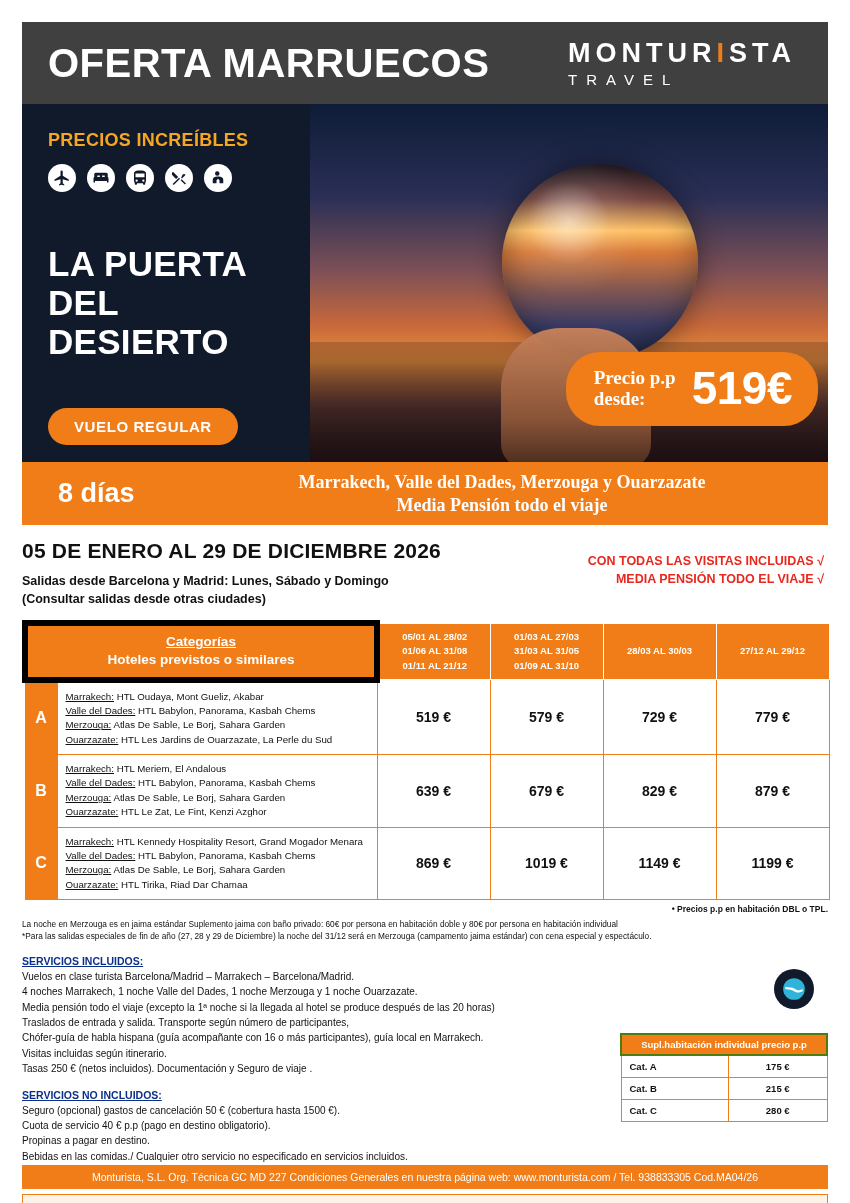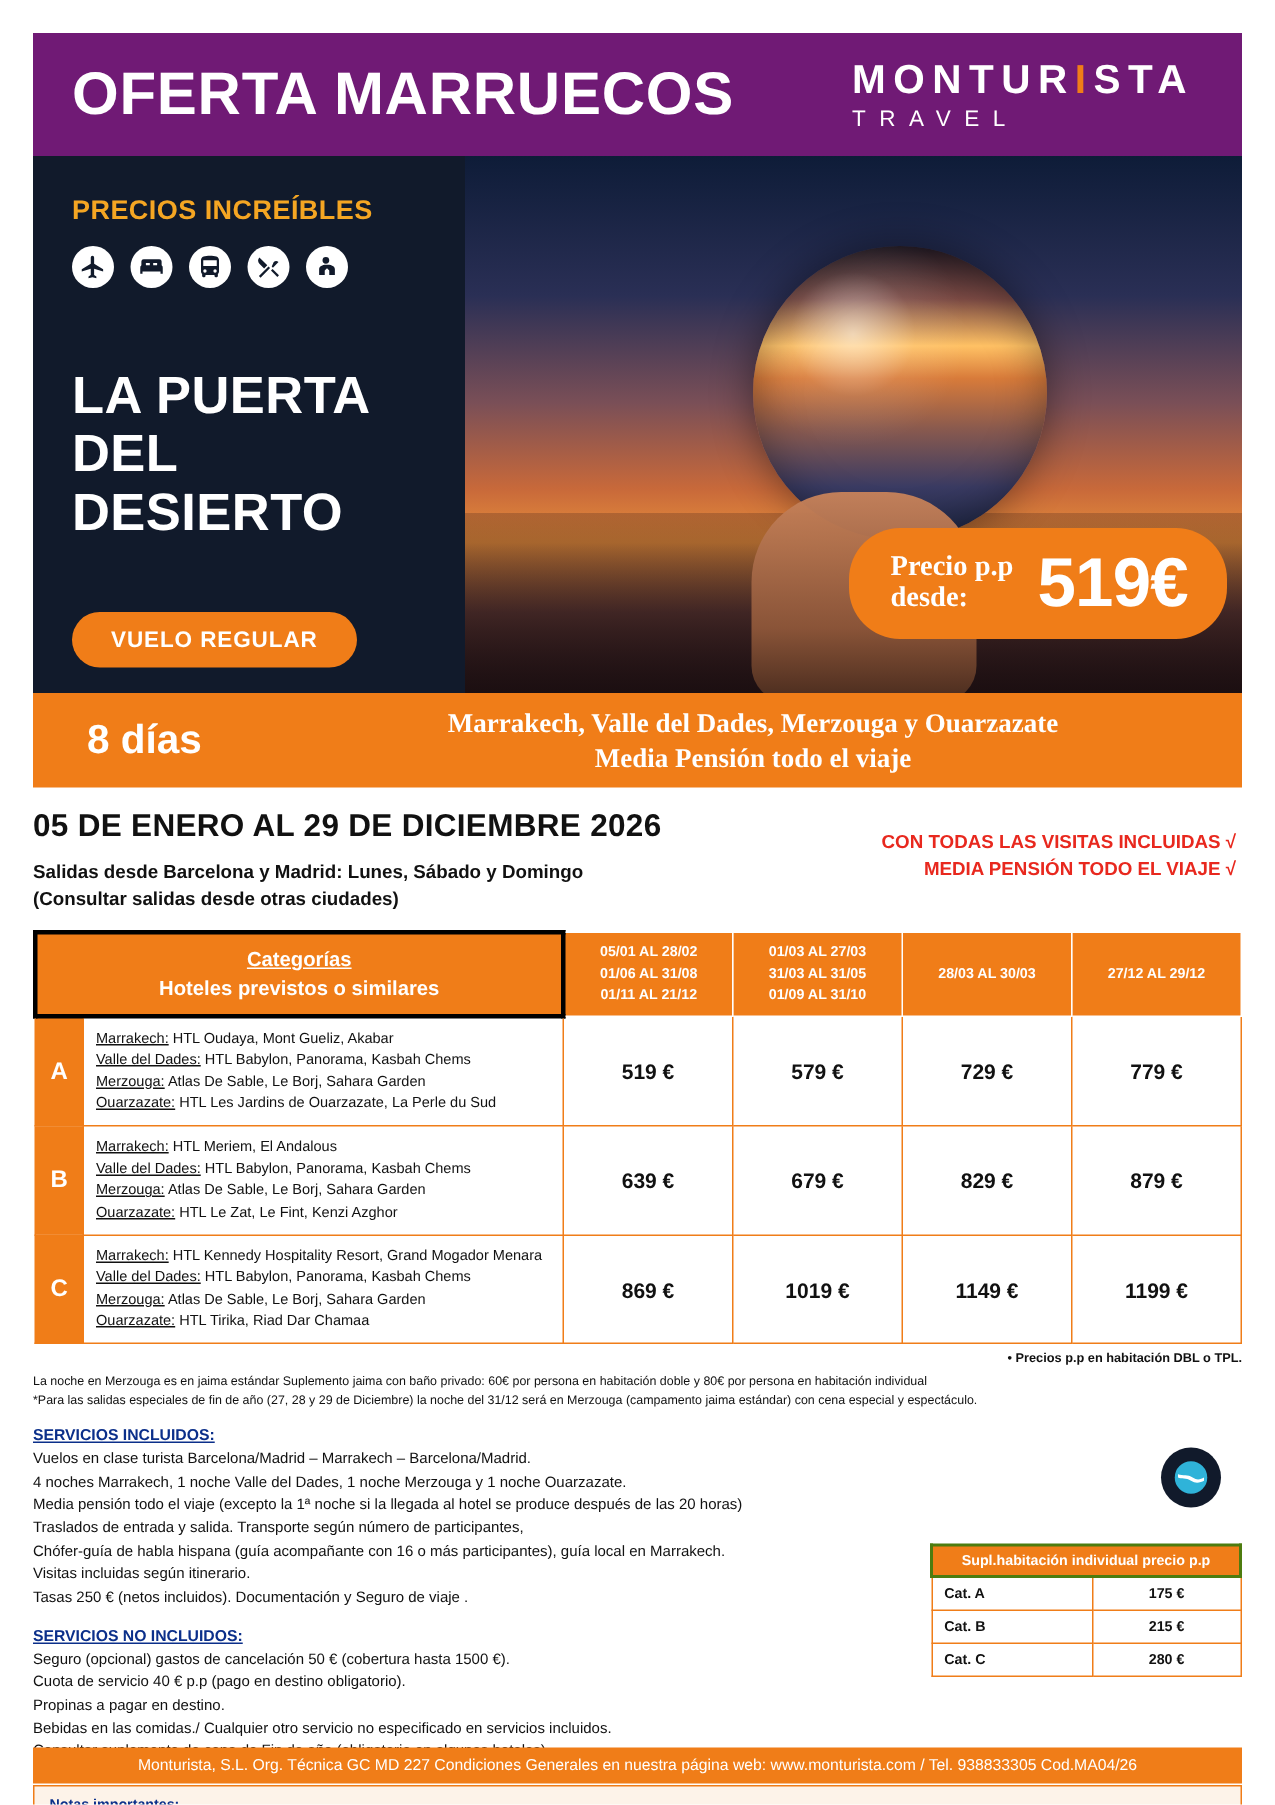--- a/index.html
+++ b/index.html
@@ -10,21 +10,21 @@
     background: #ffffff;
     font-family: "Liberation Sans", sans-serif;
     color: #1a1a1a;
     position: relative;
   }
   .page { width: 850px; height: 1203px; position: relative; padding: 22px 22px 0 22px; }
 
   
   .header {
     height: 82px;
-    background: #701a75;
+    background: #404040;
     display: flex;
     align-items: center;
     justify-content: space-between;
     padding: 0 26px;
   }
   .header-title {
     color: #ffffff;
     font-size: 40px;
     font-weight: bold;
     letter-spacing: 0.5px;
@@ -220,21 +220,21 @@
     margin-top: 12px;
     table-layout: fixed;
   }
   table.prices th.cat-head {
     background: #f07d18;
     color: #ffffff;
     font-size: 13.5px;
     font-weight: bold;
     text-align: center;
     padding: 7px 4px;
-    border: 3px solid #000000;
+    border: 6px solid #000000;
     line-height: 1.35;
   }
   table.prices th.cat-head .u { text-decoration: underline; }
   table.prices th.date-head {
     background: #f07d18;
     color: #ffffff;
     font-size: 9.5px;
     font-weight: bold;
     text-align: center;
     padding: 6px 2px;

